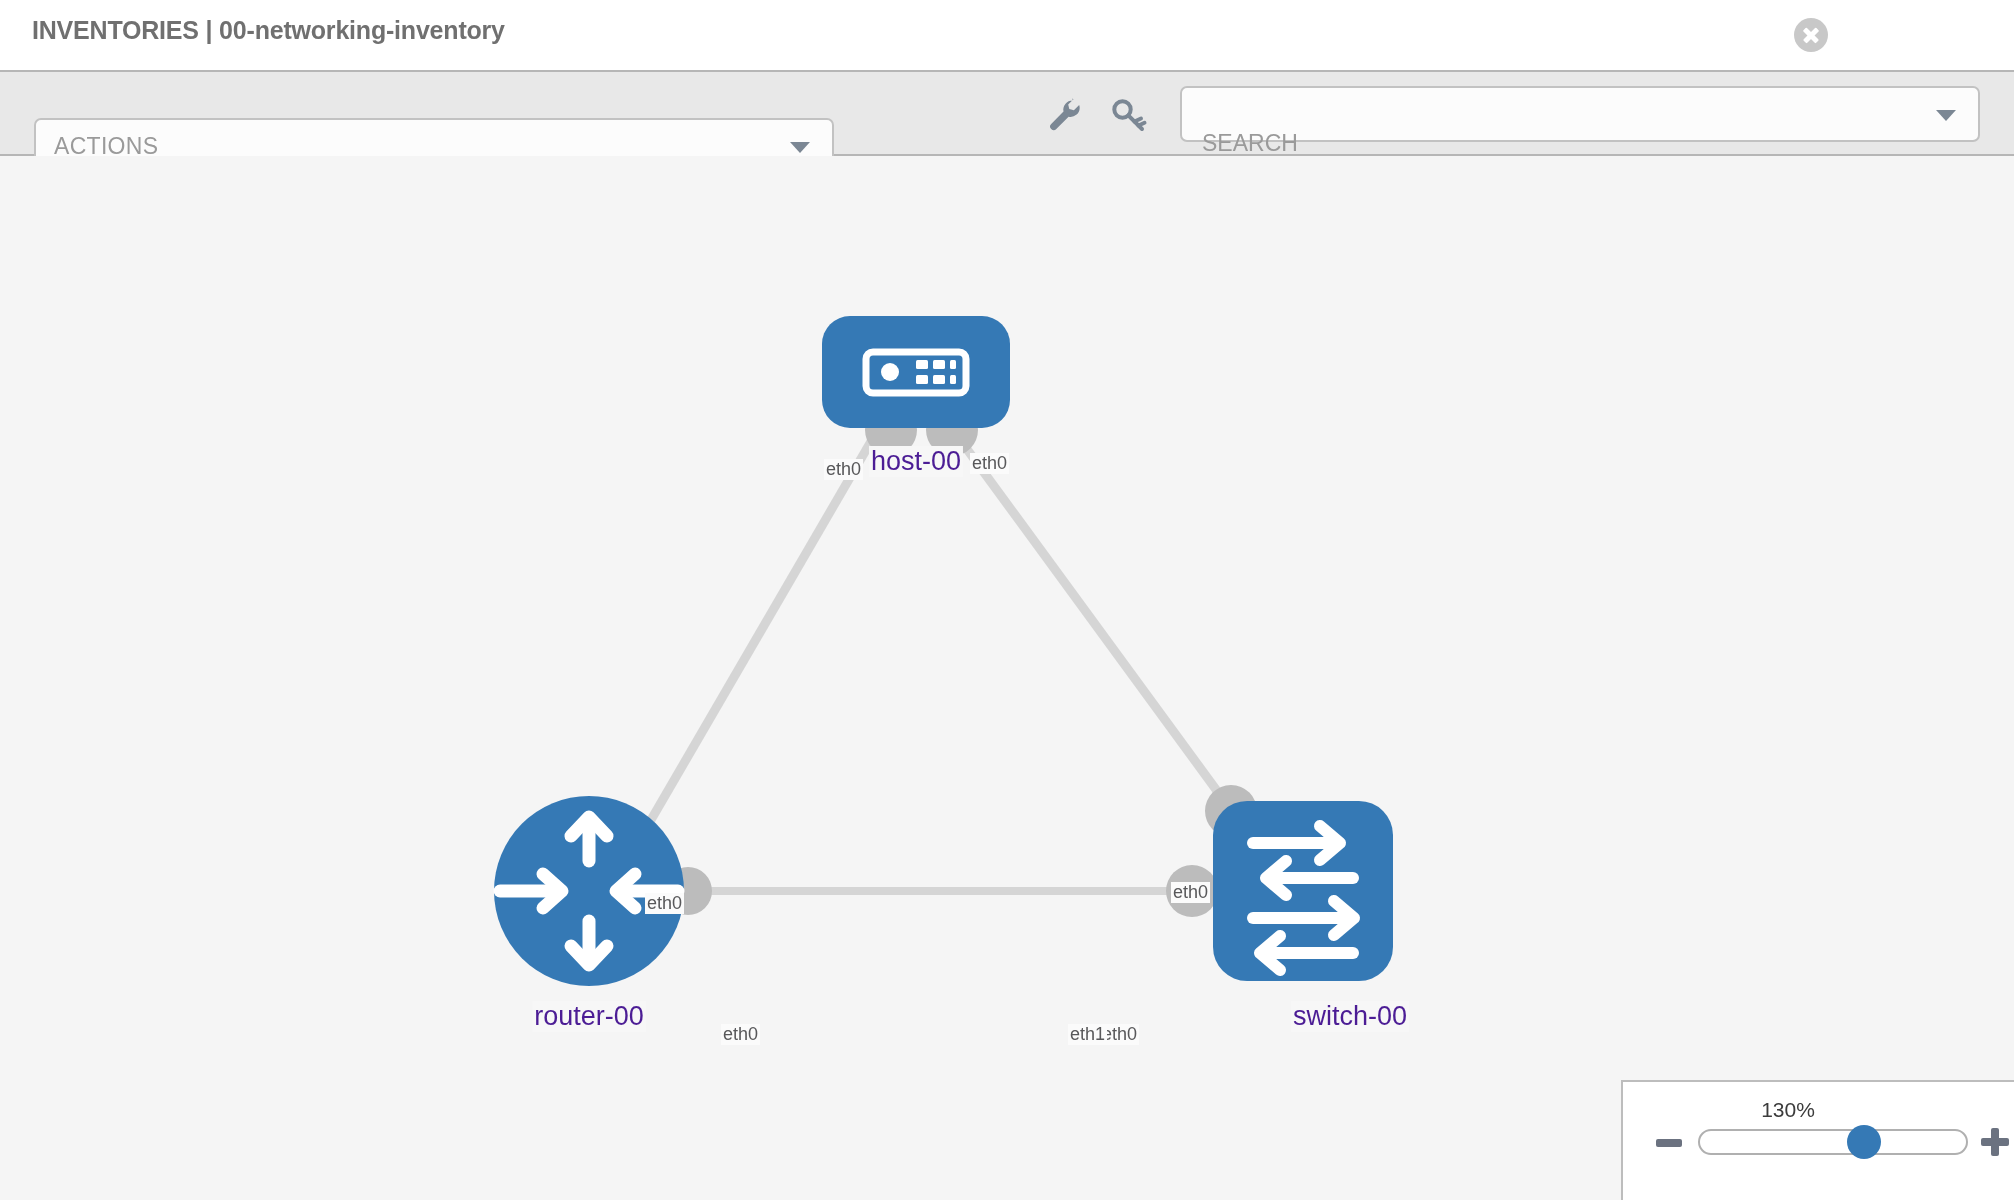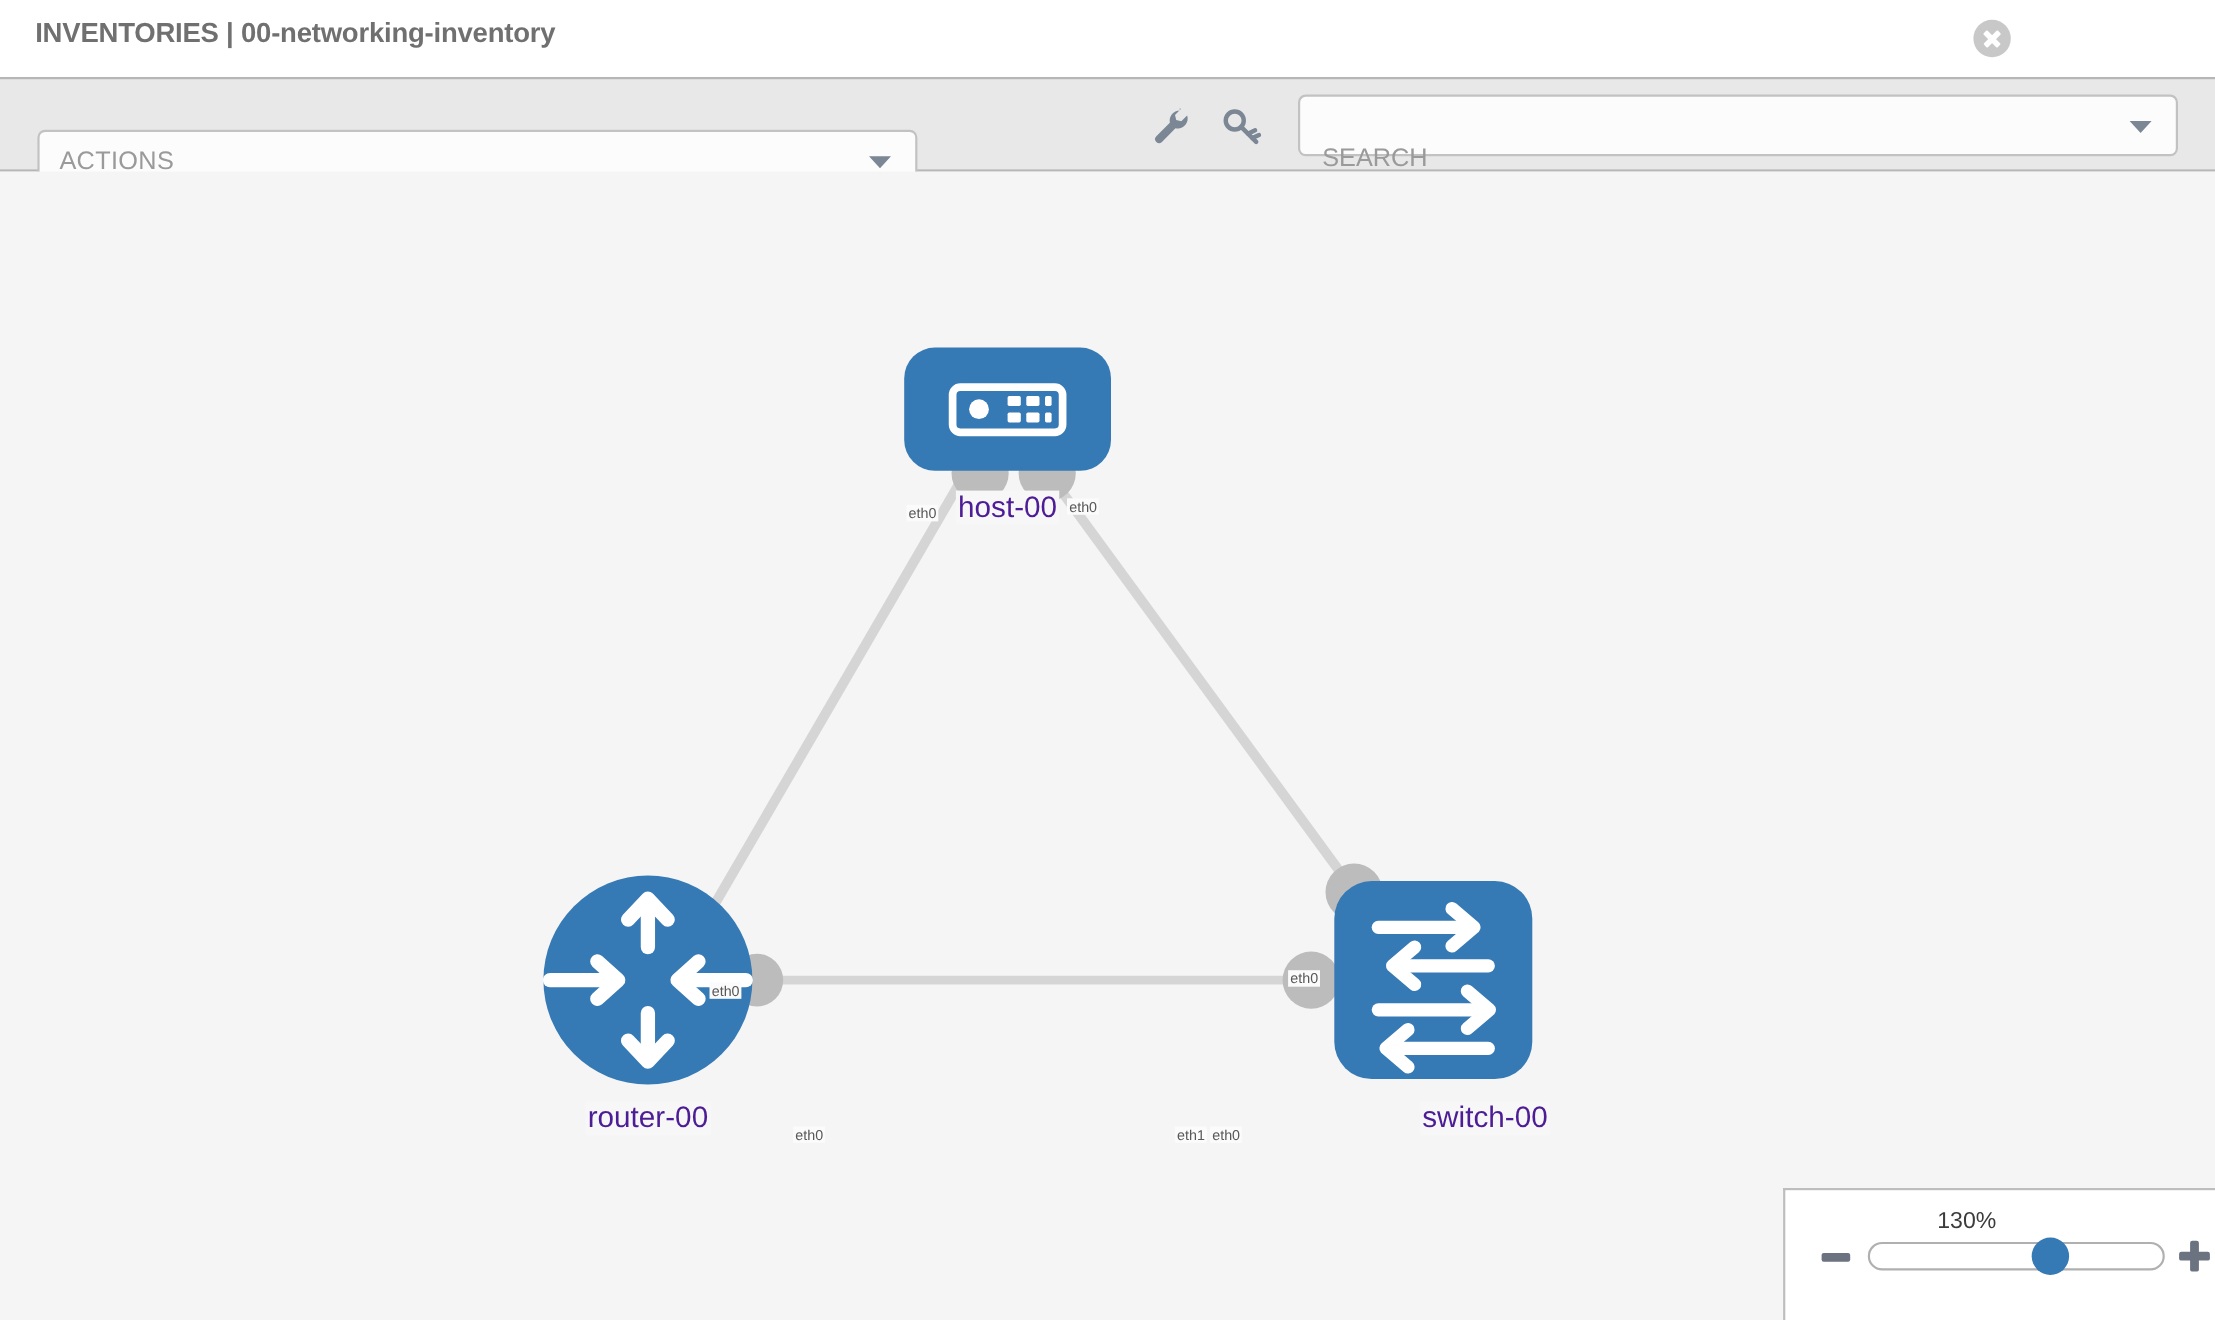--- a/index.html
+++ b/index.html
@@ -160,21 +160,21 @@
     position: absolute;
     font-size: 27px;
     color: #4c1d95;
     background: #f7f7f7;
     white-space: nowrap;
     transform: translateX(-50%);
     padding: 0 2px;
   }
   .edge-label {
     position: absolute;
-    font-size: 13px;
+    font-size: 18px;
     color: #58585a;
     background: #fbfbfb;
     white-space: nowrap;
     padding: 0 2px;
   }
 
   
   #zoom-widget {
     position: absolute;
     left: 1621px;

